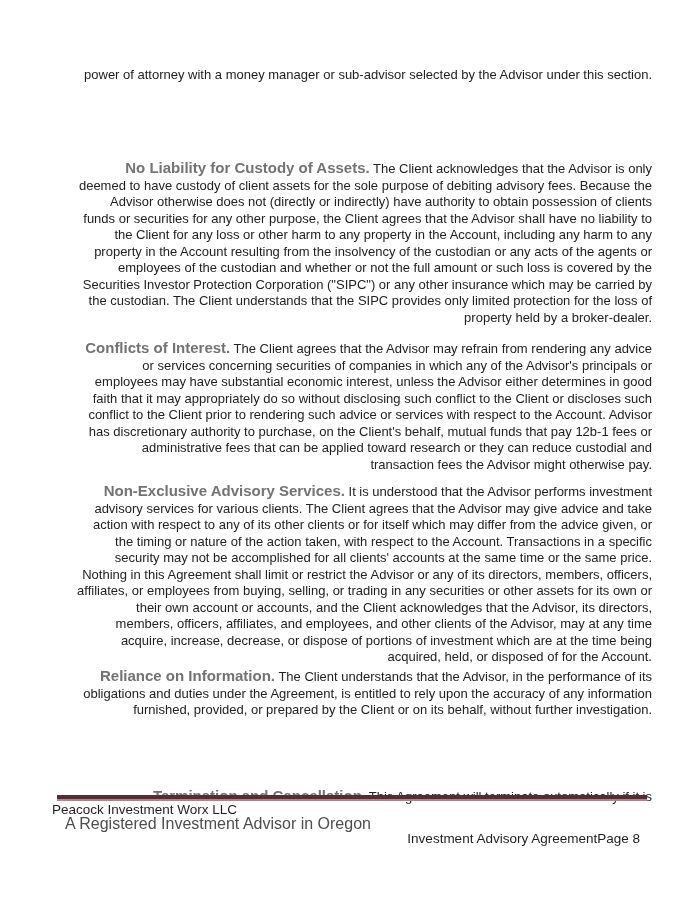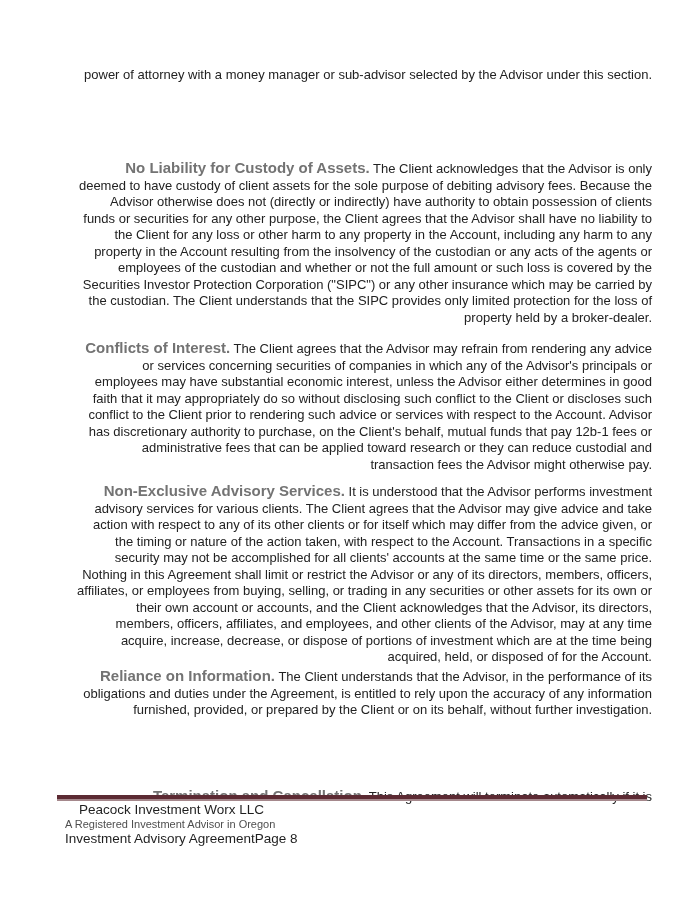--- a/index.html
+++ b/index.html
@@ -35,43 +35,43 @@
     position: absolute;
     left: 57px;
     top: 795px;
     width: 590px;
     height: 4px;
   }
   .footer-rule .thick { height: 4px; }
   .footer-rule .thin  { height: 2px; }
   .footer-company {
     position: absolute;
-    left: 79px;
+    left: 52px;
     top: 802px;
     margin: 0;
     font-size: 13.5px;
     line-height: 16px;
     color: #1f1f1f;
   }
   .footer-tagline {
     position: absolute;
     left: 65px;
     top: 818px;
     margin: 0;
-    font-size: 11px;
+    font-size: 16px;
     line-height: 12px;
     color: #4e4e4e;
   }
   .footer-row {
     position: absolute;
     left: 65px;
     top: 831px;
     width: 575px;
     display: flex;
-    justify-content: flex-start;
+    justify-content: flex-end;
     align-items: baseline;
   }
   .footer-doc-title, .footer-page-number {
     margin: 0;
     font-size: 13.5px;
     line-height: 16px;
     color: #1f1f1f;
   }
 </style>
 </head>

